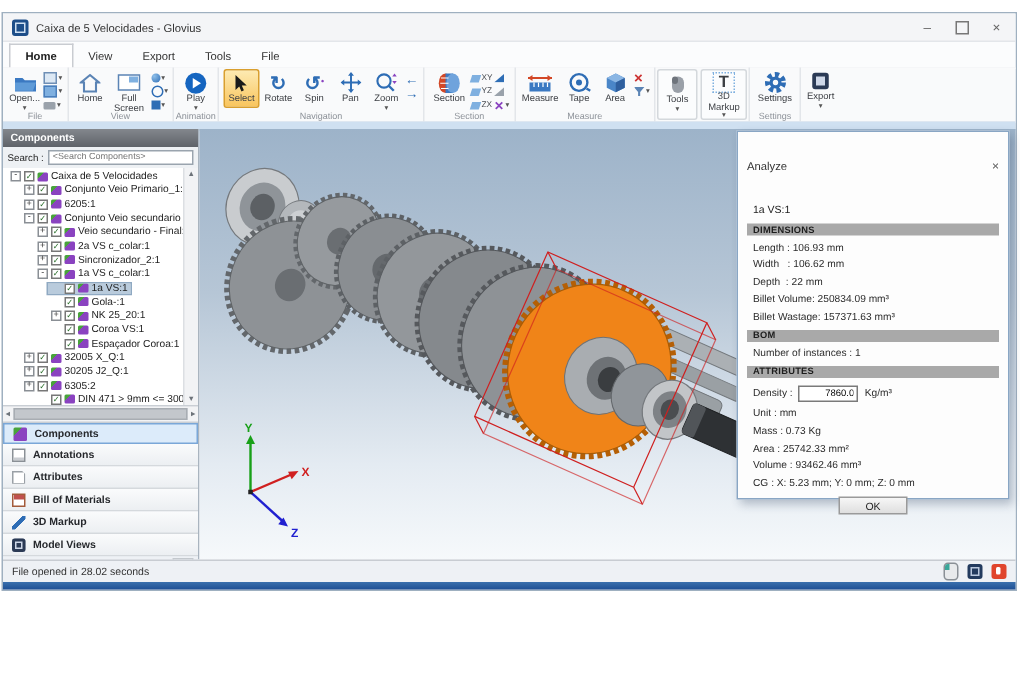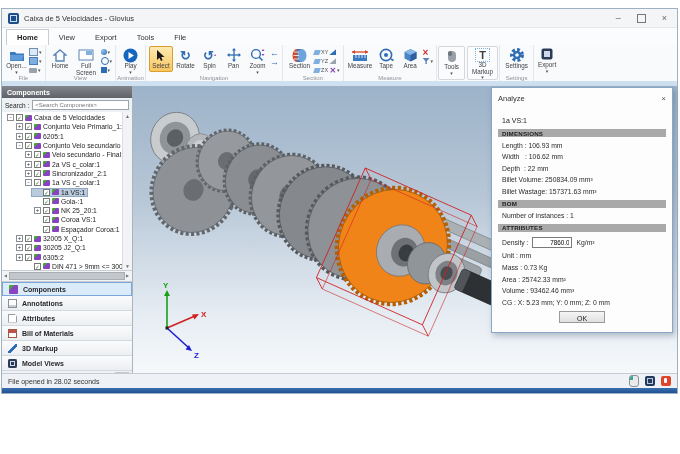--- a/index.html
+++ b/index.html
@@ -74,21 +74,21 @@
   #collapse-row{height:13px;display:flex;justify-content:flex-end;align-items:center;padding-right:3px;background:#eef1f5;}
   #collapse-btn{width:12px;height:10px;border:1px solid #c3c8cd;background:#f7f8fa;font-size:5px;color:#555;
                 display:flex;flex-direction:column;align-items:center;justify-content:center;line-height:4px;}
   
   #viewport{position:absolute;left:131px;top:77px;right:0;bottom:20px;
             background:linear-gradient(180deg,#9db3c9 0%,#b6c6d6 38%,#e4ebf2 78%,#f6f9fb 100%);overflow:hidden;}
   #model{position:absolute;left:0;top:0;}
   
   #analyze{position:absolute;left:489px;top:78px;width:182px;height:246px;background:#fdfdfd;
            border:1px solid #89a6c4;box-shadow:2px 3px 6px rgba(40,60,90,.30);box-sizing:border-box;z-index:5;}
-  #analyze .dtitle{height:13px;display:flex;padding:6px 6px;}
+  #analyze .dtitle{height:13px;display:flex;align-items:center;padding:16px 6px;}
   #analyze .dtitle .dtext{font-size:7.5px;color:#333;flex:1;}
   #analyze .dclose{font-size:8px;color:#555;}
   .dpart{font-size:7px;color:#222;padding:4px 10px 2px;}
   .dbar{height:8px;background:#a9a9a9;margin:3px 6px;display:flex;align-items:center;padding-left:4px;
         font-size:6.2px;font-weight:bold;color:#1d1d1d;letter-spacing:.2px;}
   .arows{padding:0 10px;}
   .arow{font-size:6.8px;color:#2c2c2c;margin:4.6px 0;white-space:pre;}
   .density-row{display:flex;align-items:center;gap:4px;padding:2px 10px 0;font-size:6.8px;color:#2c2c2c;}
   #density-input{width:34px;height:9px;font-size:6.3px;border:1px solid #7a7a7a;text-align:right;
                  font-family:"Liberation Sans",sans-serif;padding:0 2px;}

